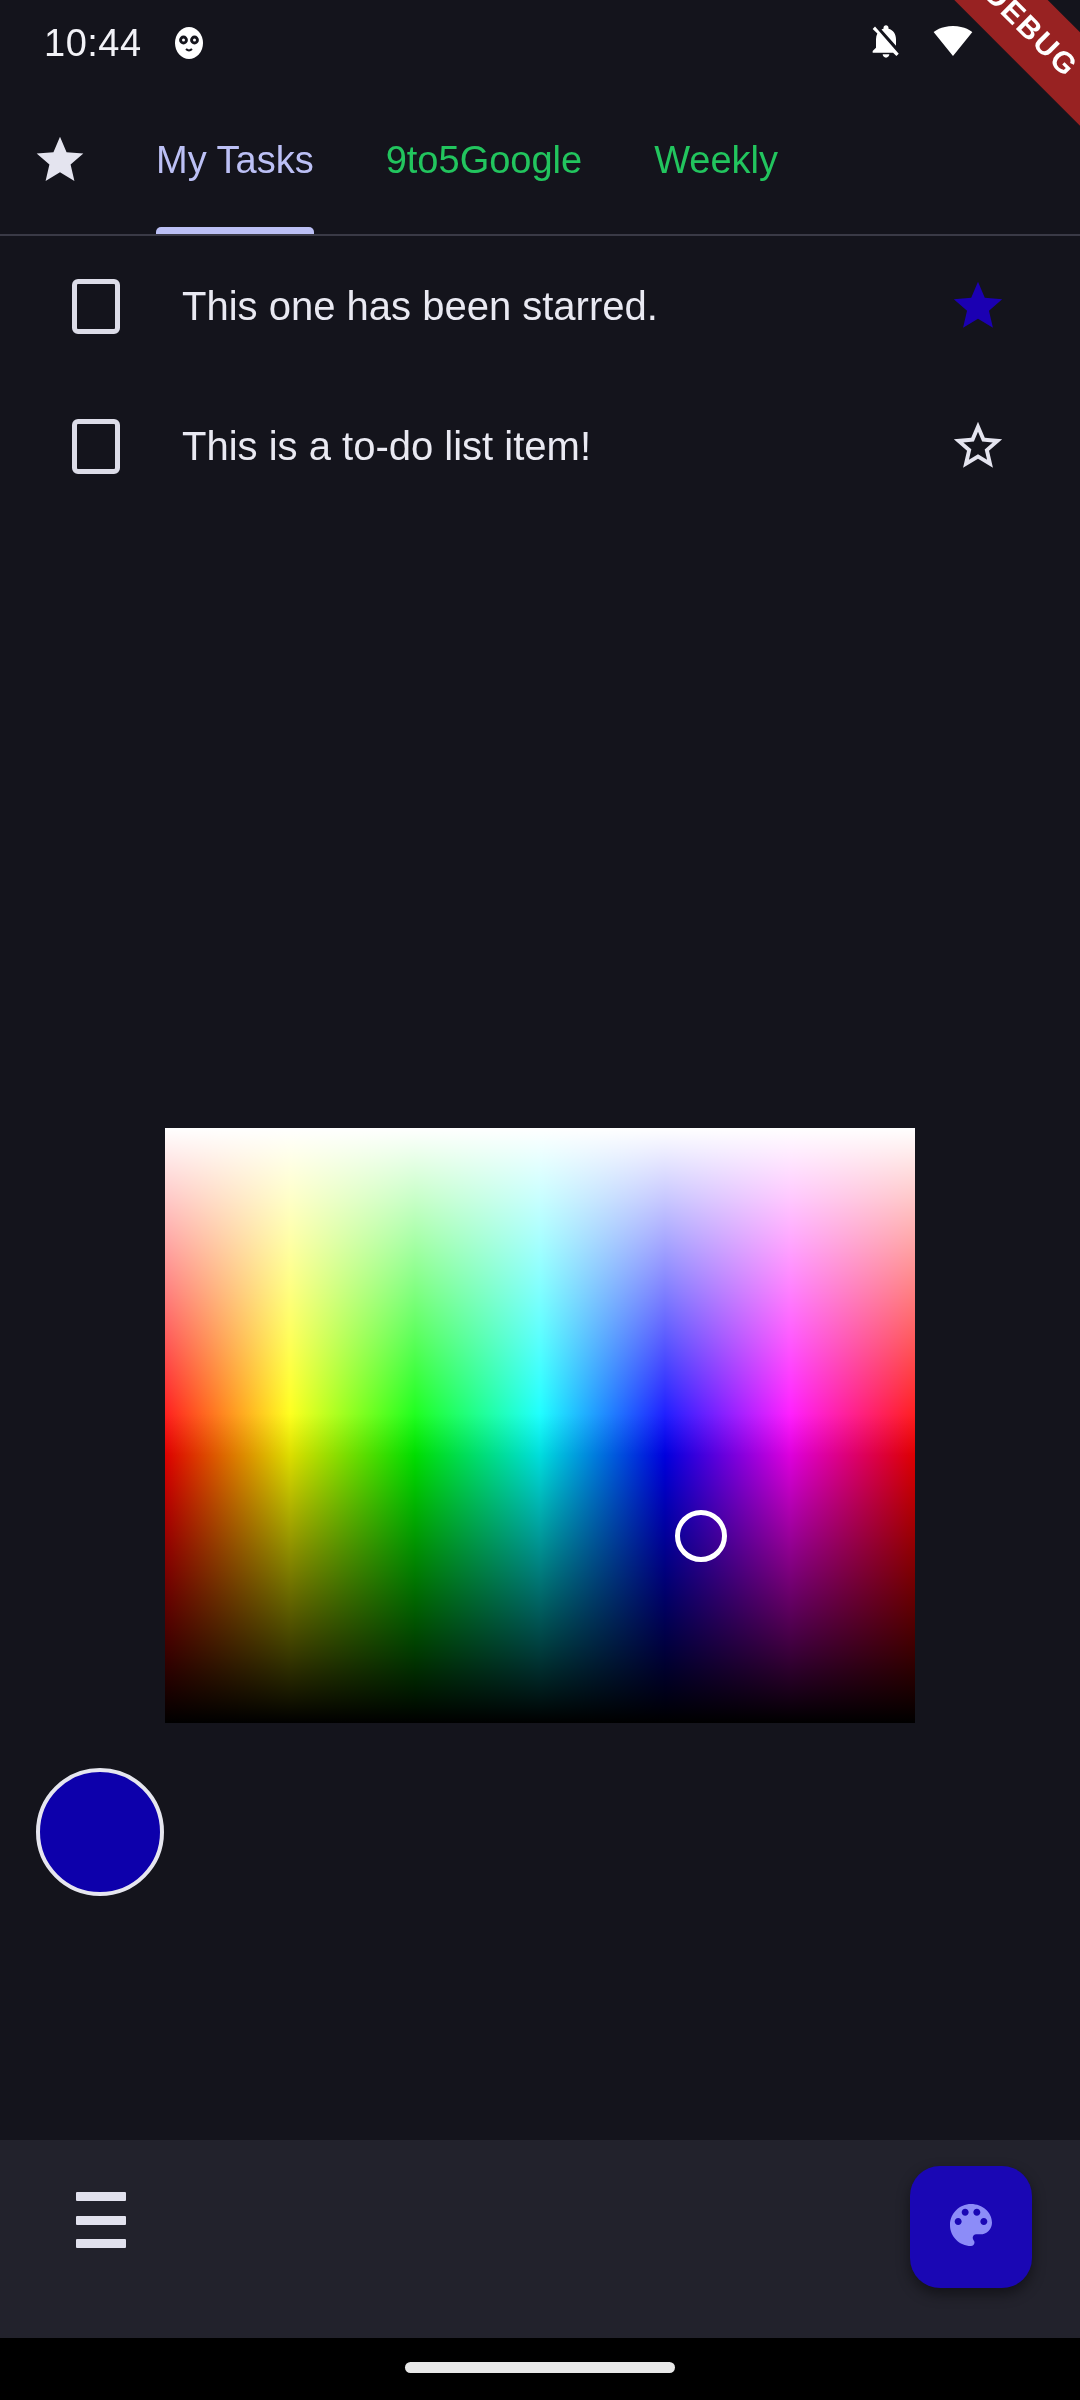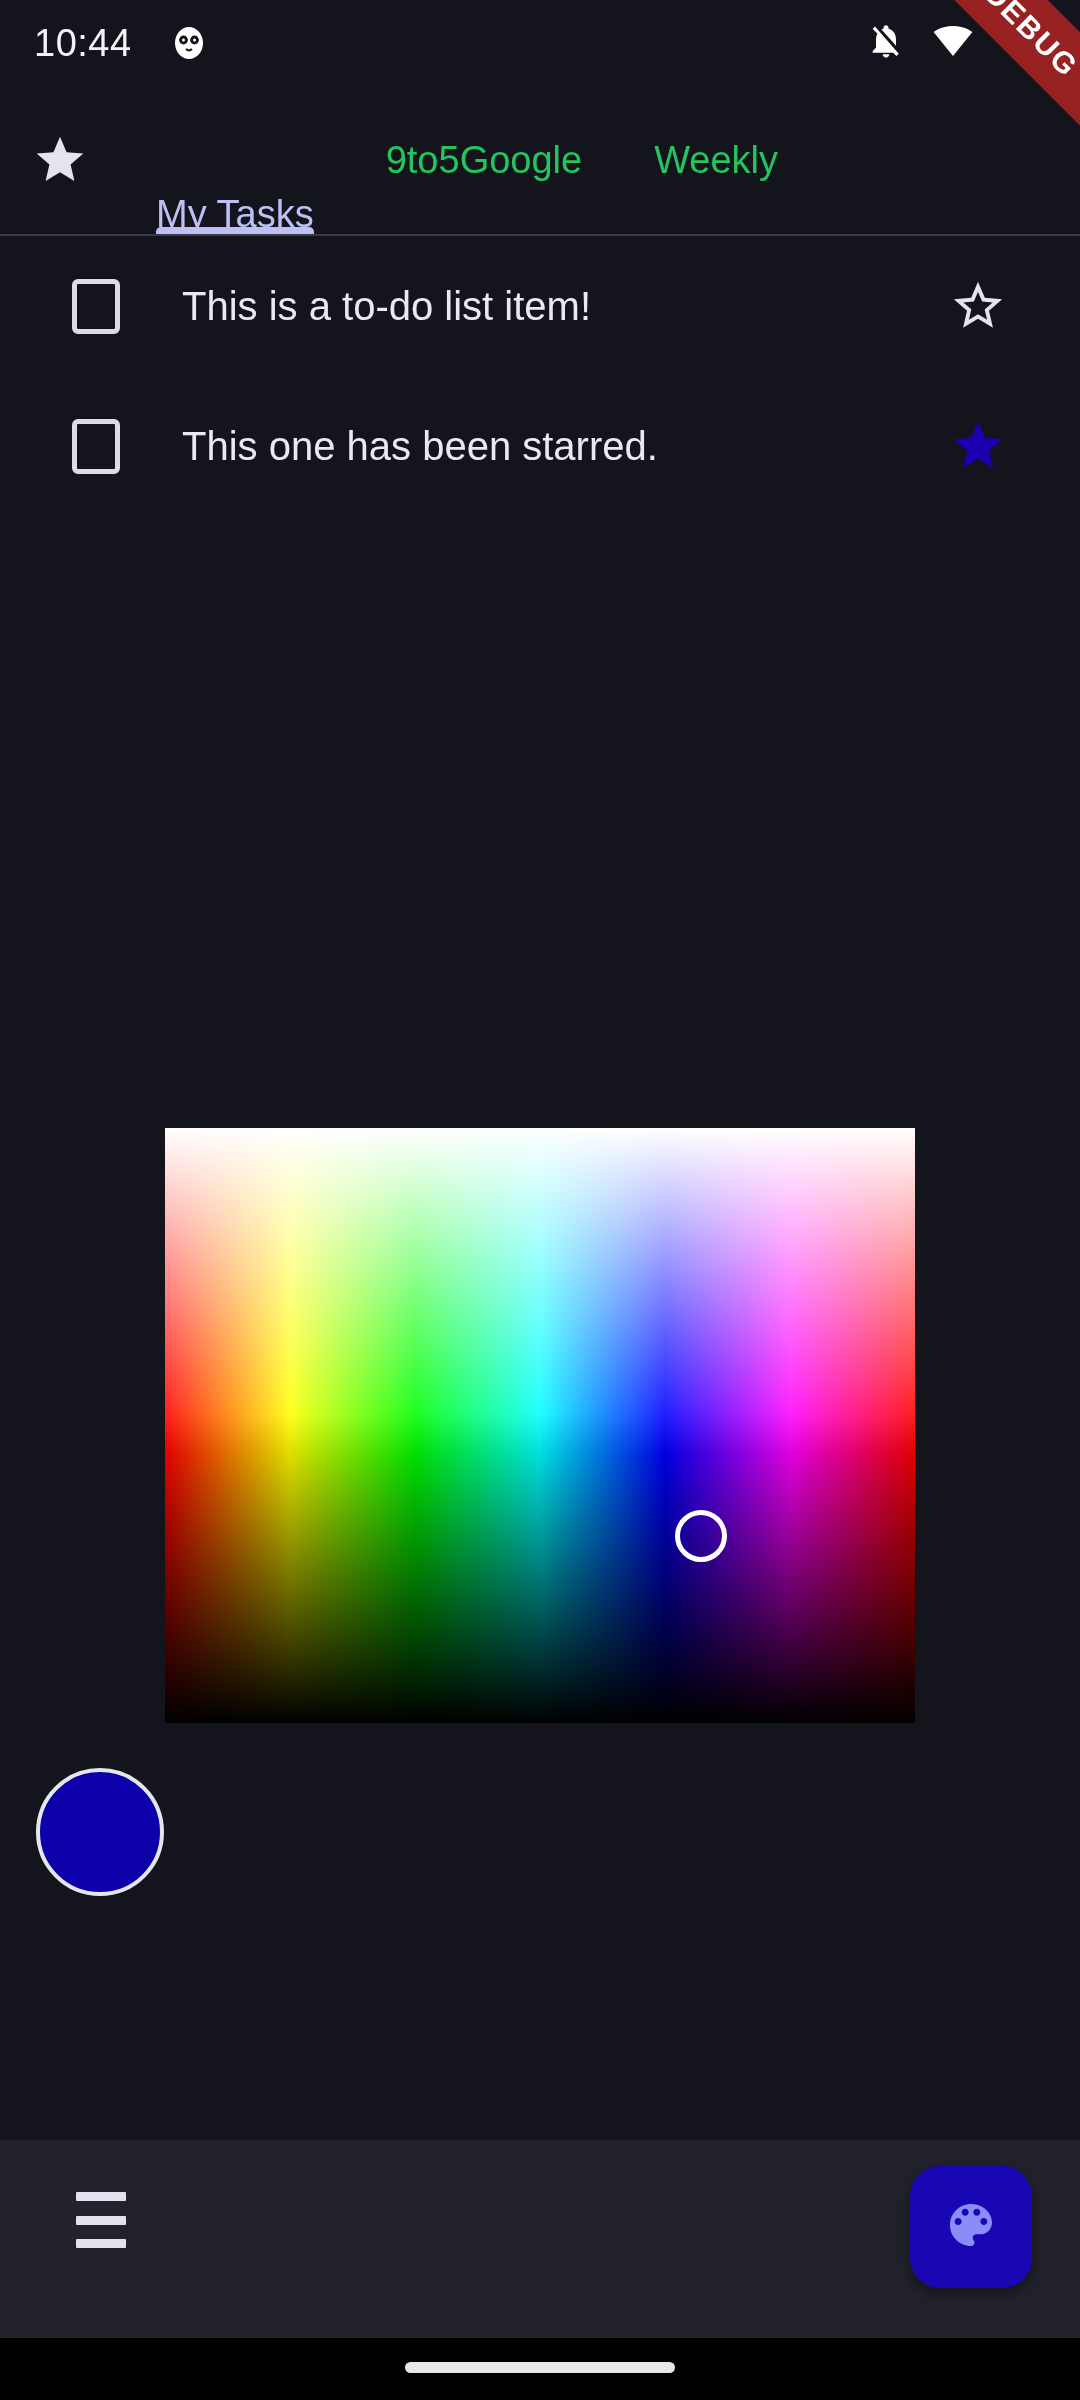--- a/index.html
+++ b/index.html
@@ -26,21 +26,21 @@
   
   #status-bar {
     position: absolute;
     left: 0; top: 0;
     width: 1080px; height: 84px;
     background: #14141c;
     z-index: 20;
   }
   #status-clock {
     position: absolute;
-    left: 34px; top: 22px;
+    left: 44px; top: 22px;
     font-size: 38px;
     color: #f2f2f7;
     letter-spacing: 0.5px;
   }
   #status-app-icon {
     position: absolute;
     left: 172px; top: 26px;
     width: 34px; height: 34px;
   }
   .status-right-icons {
@@ -113,21 +113,21 @@
     position: relative;
     height: 152px;
     flex: none;
     display: flex;
     align-items: center;
     justify-content: center;
     padding: 0 36px;
     font-size: 38px;
     color: #22c55e;
   }
-  .tab.active { color: #bcc0f5; align-items: flex-end; }
+  .tab.active { color: #bcc0f5; }
   .tab .indicator {
     position: absolute;
     left: 36px; right: 36px;
     bottom: 0;
     height: 9px;
     border-radius: 5px 5px 0 0;
     background: #bcc0f5;
   }
   #tab-divider {
     position: absolute;
@@ -427,34 +427,34 @@
         <span>Weekly</span>
       </div>
     </div>
     <div id="tab-divider"></div>
   </div>
 
   <div id="task-list">
 
     <div class="task-row">
       <div class="task-checkbox"></div>
+      <div class="task-label">This one has been starred.</div>
+      <div class="task-star">
+        <svg viewBox="0 0 24 24" width="58" height="58" fill="#1b00b2">
+          <path d="M12 17.27 18.18 21l-1.64-7.03L22 9.24l-7.19-.61L12 2 9.19 8.63 2 9.24l5.46 4.73L5.82 21z"></path>
+        </svg>
+      </div>
+    </div>
+
+    <div class="task-row">
+      <div class="task-checkbox"></div>
       <div class="task-label">This is a to-do list item!</div>
       <div class="task-star">
         <svg viewBox="0 0 24 24" width="58" height="58" fill="#e4e4ef">
           <path d="M22 9.24l-7.19-.62L12 2 9.19 8.63 2 9.24l5.46 4.73L5.82 21 12 17.27 18.18 21l-1.63-7.03L22 9.24zM12 15.4l-3.76 2.27 1-4.28-3.32-2.88 4.38-.38L12 6.1l1.71 4.04 4.38.38-3.32 2.88 1 4.28L12 15.4z"></path>
-        </svg>
-      </div>
-    </div>
-
-    <div class="task-row">
-      <div class="task-checkbox"></div>
-      <div class="task-label">This one has been starred.</div>
-      <div class="task-star">
-        <svg viewBox="0 0 24 24" width="58" height="58" fill="#1b00b2">
-          <path d="M12 17.27 18.18 21l-1.64-7.03L22 9.24l-7.19-.61L12 2 9.19 8.63 2 9.24l5.46 4.73L5.82 21z"></path>
         </svg>
       </div>
     </div>
 
   </div>
 
   <div id="color-picker">
 
     <div id="sv-area">
       <div id="sv-hue"></div>

